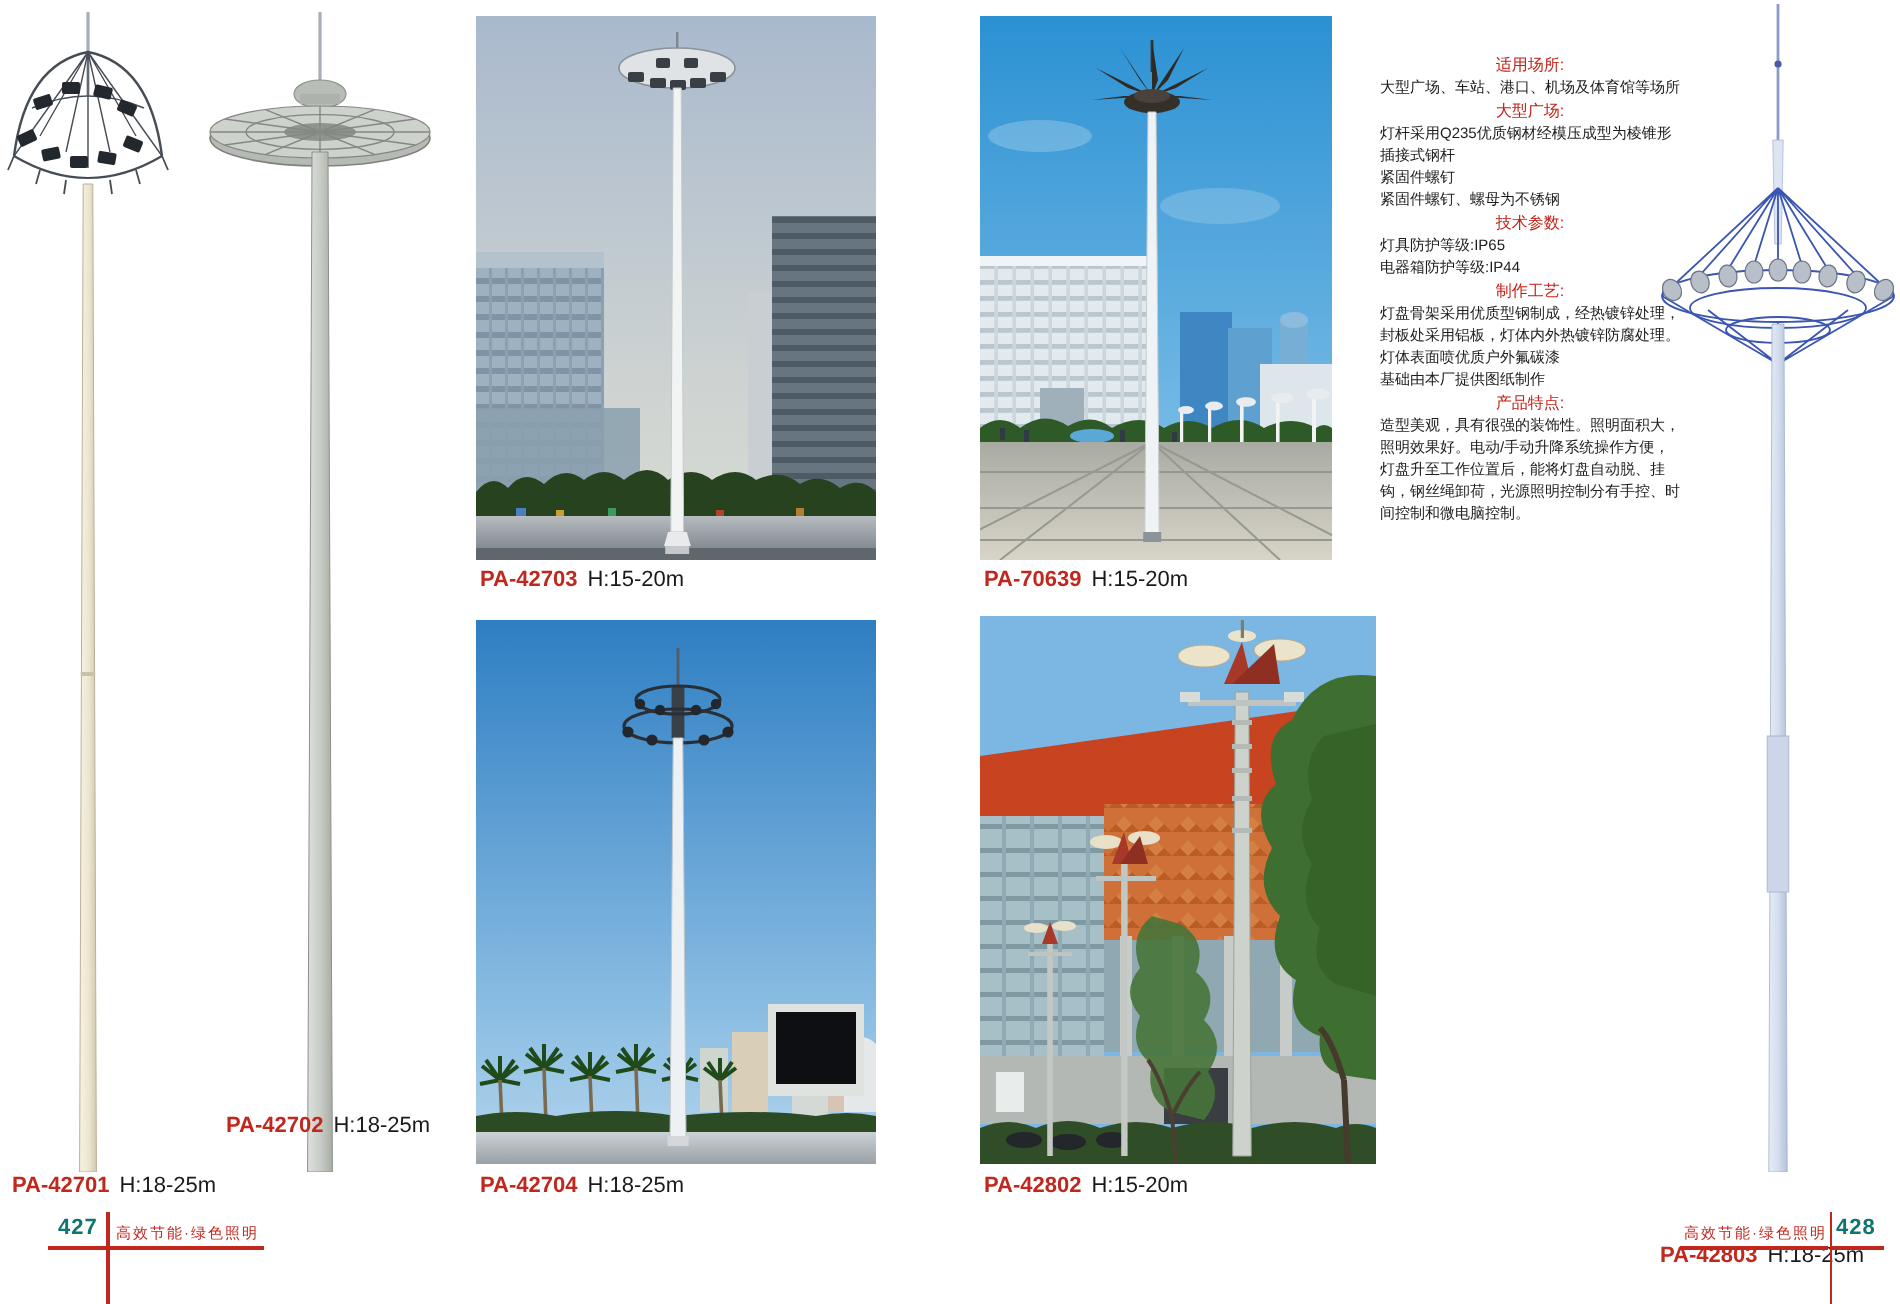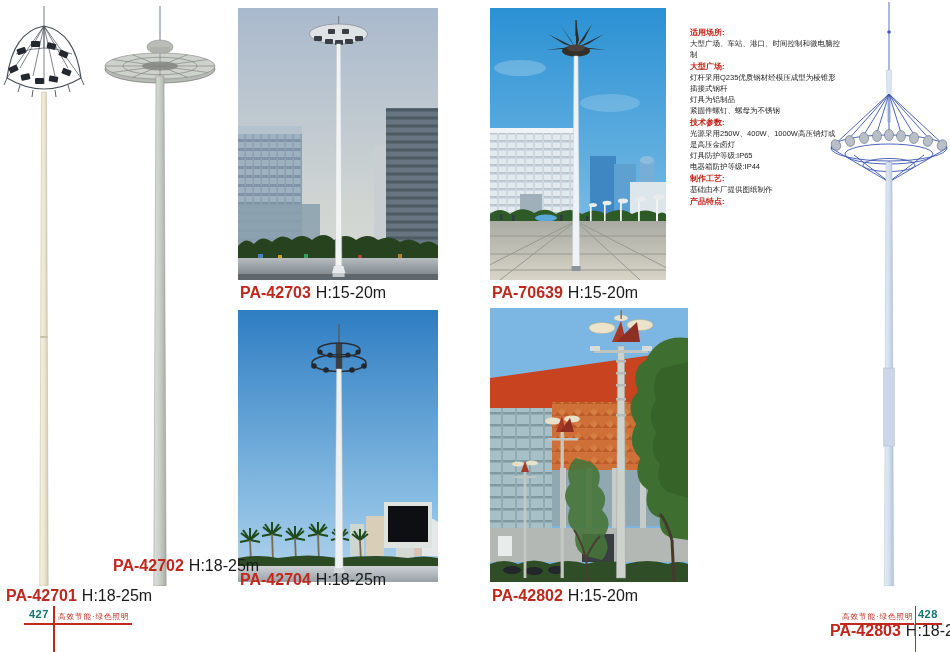--- a/index.html
+++ b/index.html
@@ -1,27 +1,27 @@
 <!DOCTYPE html>
 <html><head>
 <meta charset="utf-8">
 <style>
   html,body{margin:0;padding:0;background:#e8e8e8;}
   .page{position:relative;width:950px;height:652px;background:#ffffff;overflow:hidden;
         font-family:"Liberation Sans","DejaVu Sans",sans-serif;}
   .abs{position:absolute;}
   svg{display:block;}
   
-  .plabel{position:absolute;font-size:16px;white-space:nowrap;color:#111;}
+  .plabel{position:absolute;font-size:11px;white-space:nowrap;color:#111;}
   .plabel .model{color:#c0281e;font-weight:bold;margin-right:5px;}
   .plabel .height{color:#1a1a1a;}
   
   .specs{position:absolute;left:690px;top:26px;width:150px;color:#1c1c1c;
          font-size:7.5px;line-height:11px;word-break:break-all;}
-  .spec-title{color:#c41f14;font-weight:bold;font-size:8px;margin-top:1px;}
+  .spec-title{color:#c41f14;font-weight:normal;font-size:8px;margin-top:1px;text-align:center;}
   .spec-line{color:#1c1c1c;}
   
   .pagenum{position:absolute;font-size:11px;font-weight:bold;color:#0f766e;letter-spacing:.5px;}
   .slogan{position:absolute;font-size:7.5px;color:#c0281e;letter-spacing:1px;white-space:nowrap;}
   .redline-h{position:absolute;height:1.5px;background:#c0281e;}
   .redline-v{position:absolute;width:1.5px;background:#c0281e;}
 </style>
 </head>
 <body>
 
@@ -358,32 +358,33 @@
         <path d="M172,60 Q160,72 166,92 Q156,108 166,124 Q158,144 170,156 Q164,176 178,184 L198,190 L198,54 Z" fill="#356226" opacity="0.85"></path>
         <path d="M86,150 Q74,160 80,176 Q70,188 80,200 Q74,216 86,224 Q82,242 96,248 L112,252 Q122,240 114,228 Q124,214 112,202 Q120,188 108,178 Q114,162 100,154 Z" fill="#47743a" opacity="0.9"></path>
         <path d="M96,250 L98,274 M96,250 Q90,230 84,222 M97,248 Q104,234 110,228" stroke="#4a3f30" stroke-width="2" fill="none"></path>
         <path d="M182,232 L184,274 M182,232 Q176,212 170,206" stroke="#463a2c" stroke-width="3" fill="none"></path>
       </g>
     </svg>
   </div>
 
   <div class="specs">
     <div class="spec-title">适用场所:</div>
-    <div class="spec-line">大型广场、车站、港口、时间控制和微电脑控制</div>
+    <div class="spec-line">大型广场、车站、港口、机场及体育馆等场所</div>
     <div class="spec-title">大型广场:</div>
     <div class="spec-line">灯杆采用Q235优质钢材经模压成型为棱锥形插接式钢杆</div>
-    <div class="spec-line">灯具为铝制品</div>
+    <div class="spec-line">紧固件螺钉</div>
     <div class="spec-line">紧固件螺钉、螺母为不锈钢</div>
     <div class="spec-title">技术参数:</div>
-    <div class="spec-line">光源采用250W、400W、1000W高压钠灯或是高压金卤灯</div>
     <div class="spec-line">灯具防护等级:IP65</div>
     <div class="spec-line">电器箱防护等级:IP44</div>
     <div class="spec-title">制作工艺:</div>
+    <div class="spec-line">灯盘骨架采用优质型钢制成，经热镀锌处理，封板处采用铝板，灯体内外热镀锌防腐处理。灯体表面喷优质户外氟碳漆</div>
     <div class="spec-line">基础由本厂提供图纸制作</div>
     <div class="spec-title">产品特点:</div>
+    <div class="spec-line">造型美观，具有很强的装饰性。照明面积大，照明效果好。电动/手动升降系统操作方便，灯盘升至工作位置后，能将灯盘自动脱、挂钩，钢丝绳卸荷，光源照明控制分有手控、时间控制和微电脑控制。</div>
   </div>
 
   <div class="abs" style="left:828px;top:2px;width:122px;height:584px">
     <svg viewBox="0 0 122 584" width="122" height="584">
       <defs>
         <linearGradient id="poleBlue" x1="0" y1="0" x2="1" y2="0">
           <stop offset="0" stop-color="#e6ecf6"></stop>
             <stop offset=".5" stop-color="#d4deee"></stop>
             <stop offset="1" stop-color="#b4c2da"></stop>
         </linearGradient>
@@ -416,21 +417,21 @@
 
   <div class="plabel" style="left:6px;top:587px">
     <span class="model">PA-42701</span><span class="height">H:18-25m</span>
   </div>
   <div class="plabel" style="left:113px;top:557px">
     <span class="model">PA-42702</span><span class="height">H:18-25m</span>
   </div>
   <div class="plabel" style="left:240px;top:284px">
     <span class="model">PA-42703</span><span class="height">H:15-20m</span>
   </div>
-  <div class="plabel" style="left:240px;top:571px">
+  <div class="plabel" style="left:240px;top:587px">
     <span class="model">PA-42704</span><span class="height">H:18-25m</span>
   </div>
   <div class="plabel" style="left:492px;top:284px">
     <span class="model">PA-70639</span><span class="height">H:15-20m</span>
   </div>
   <div class="plabel" style="left:492px;top:587px">
     <span class="model">PA-42802</span><span class="height">H:15-20m</span>
   </div>
   <div class="plabel" style="left:830px;top:622px;width:116px;text-align:left">
     <span class="model">PA-42803</span><span class="height">H:18-25m</span>

